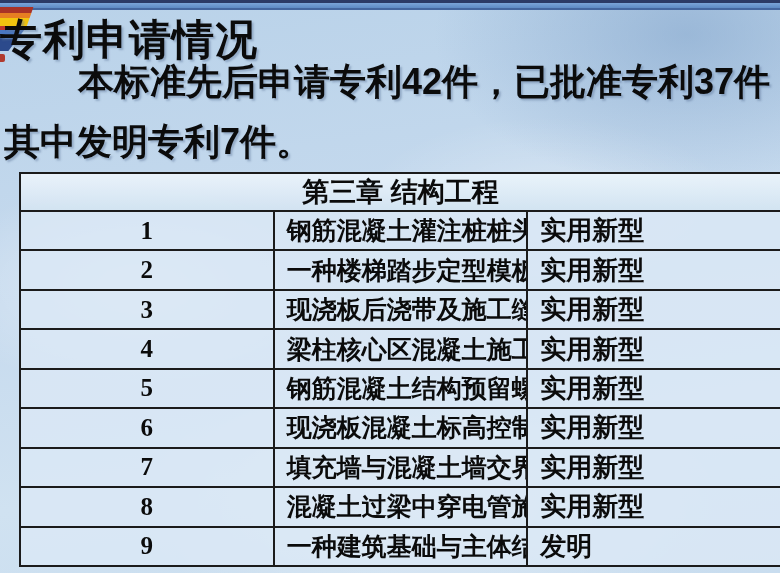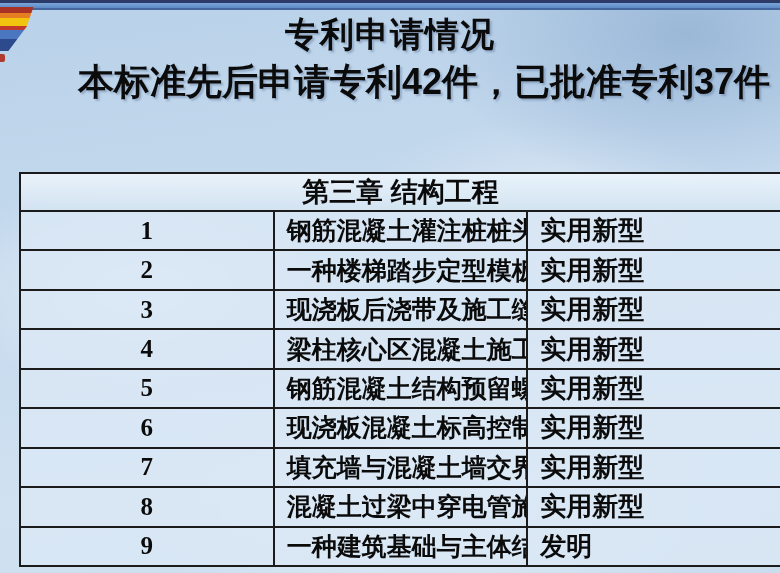--- a/index.html
+++ b/index.html
@@ -37,21 +37,21 @@
       #2c4a8c 72%, #2c4a8c 100%);
   }
   .balloon-basket {
     position: absolute; top: 54px; left: 0; width: 5px; height: 8px;
     background: #b03a2e; border-radius: 0 2px 2px 0;
   }
 
   
   .title {
     position: absolute; top: 12px; left: 0; width: 780px; margin: 0;
-    text-align: center; font-size: 34px; font-weight: 700; color: #0b0b0b;
+    font-size: 42px; font-weight: 700; color: #0b0b0b;
     text-shadow: 2px 2px 2px rgba(95,120,155,0.45);
     letter-spacing: 1px;
   }
   .body-line {
     position: absolute; white-space: nowrap;
     font-size: 36px; font-weight: 700; color: #0b0b0b;
     text-shadow: 2px 2px 2px rgba(95,120,155,0.45);
   }
   .line1 { top: 58px;  left: 78px; }
   .line2 { top: 118px; left: 4px; }
@@ -91,20 +91,21 @@
     <div class="blue"></div>
     <div class="line"></div>
   </div>
 
   <div class="balloon"></div>
   <div class="balloon-basket"></div>
 
   <h1 class="title">专利申请情况</h1>
 
   <div class="body-line line1">本标准先后申请专利42件，已批准专利37件，</div>
+  <div class="body-line line2">其中发明专利7件。</div>
 
   <table class="patent-table">
     <thead>
       <tr>
         <th colspan="3">第三章  结构工程</th>
       </tr>
     </thead>
     <tbody id="rows">
         <tr>
           <td class="c-no">1</td>

